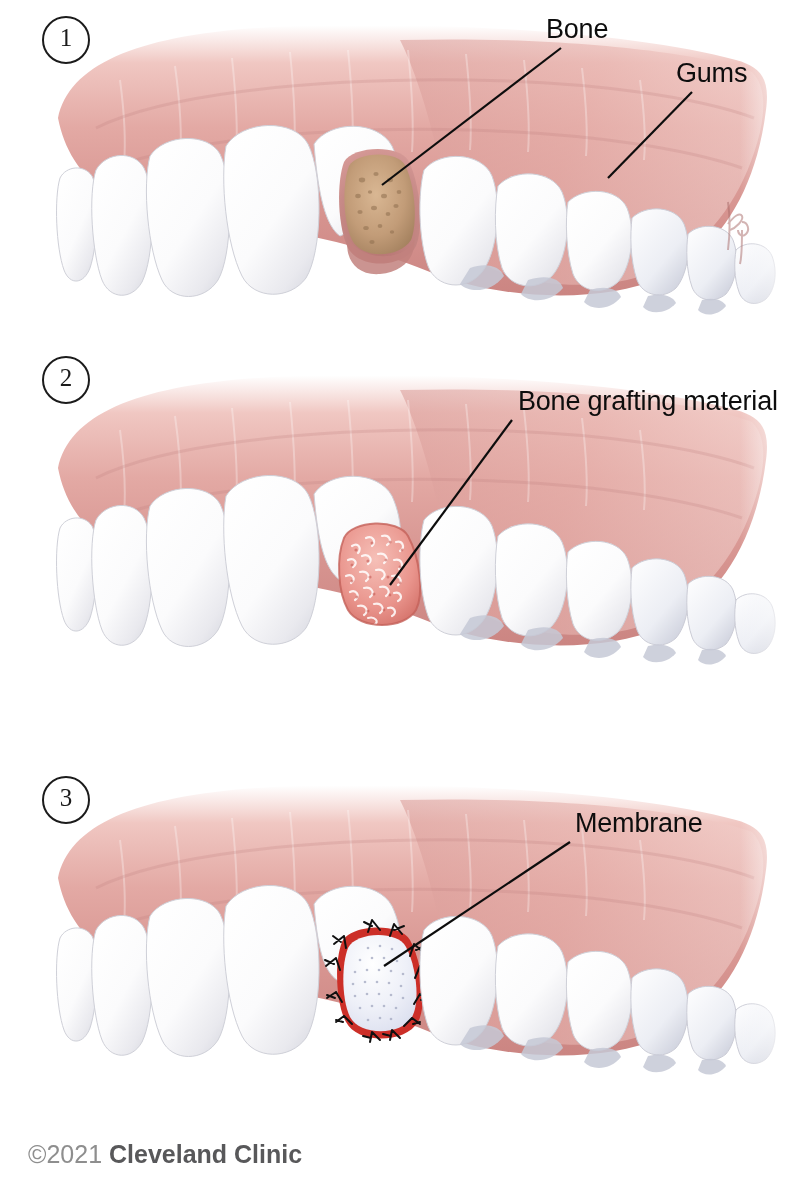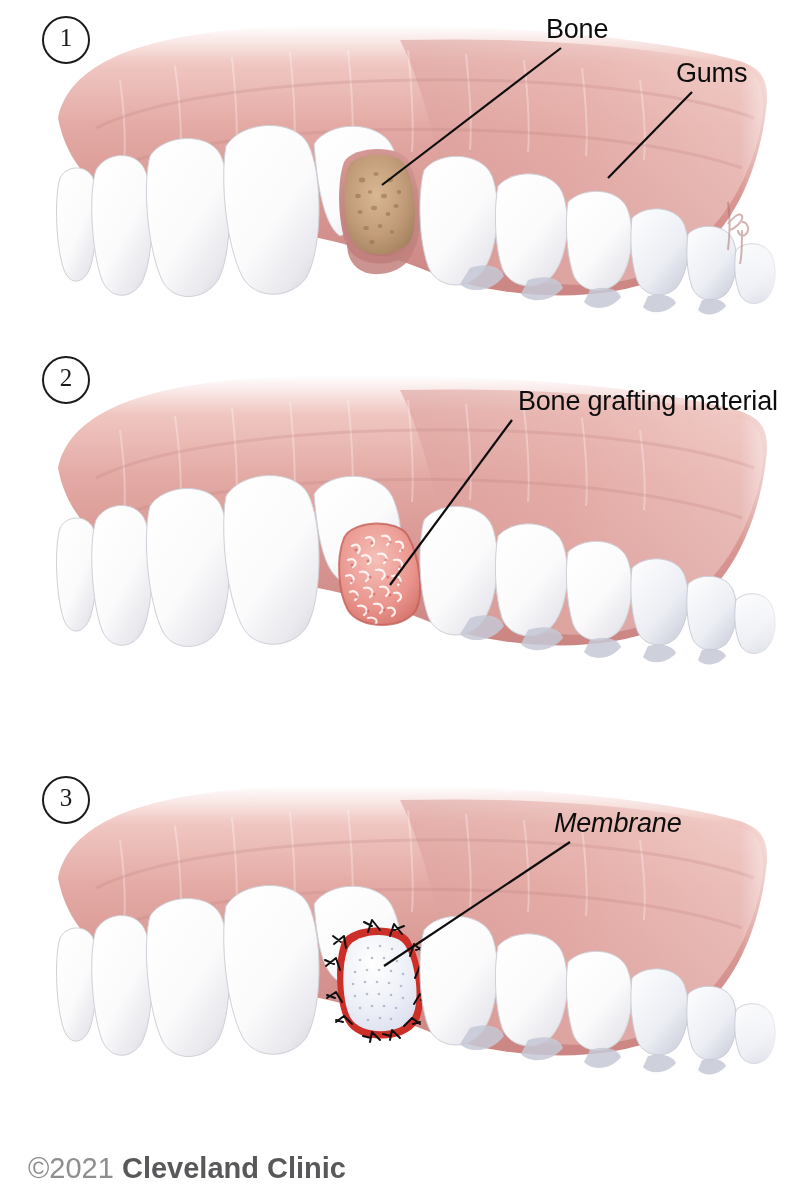--- a/index.html
+++ b/index.html
@@ -61,37 +61,36 @@
     position: absolute;
     color: #0d0d0d;
     font-size: 27px;
     font-family: "Liberation Sans", sans-serif;
     white-space: nowrap;
     letter-spacing: -0.2px;
   }
   #label-bone  { left: 546px; top: 14px; }
   #label-gums  { left: 676px; top: 58px; }
   #label-graft { left: 482px; top: 386px; margin-left: 36px; }
-  #label-membrane { left: 554px; top: 808px; font-style: italic; }
+  #label-membrane { left: 575px; top: 808px; }
 
   .leader-layer {
     position: absolute;
     left: 0; top: 0;
     width: 800px; height: 1200px;
     pointer-events: none;
   }
 
   .footer {
     position: absolute;
     left: 28px;
     top: 1140px;
-    font-size: 29px;
+    font-size: 25px;
     font-family: "Liberation Sans", sans-serif;
     white-space: nowrap;
-    margin-top: 12px;
   }
   .footer .copy { color: #8e8e8e; }
   .footer .org  { color: #58585a; font-weight: bold; }
 </style>
 </head>
 <body>
 
 <div class="stage">
 
   <div class="panel" id="panel-1">

